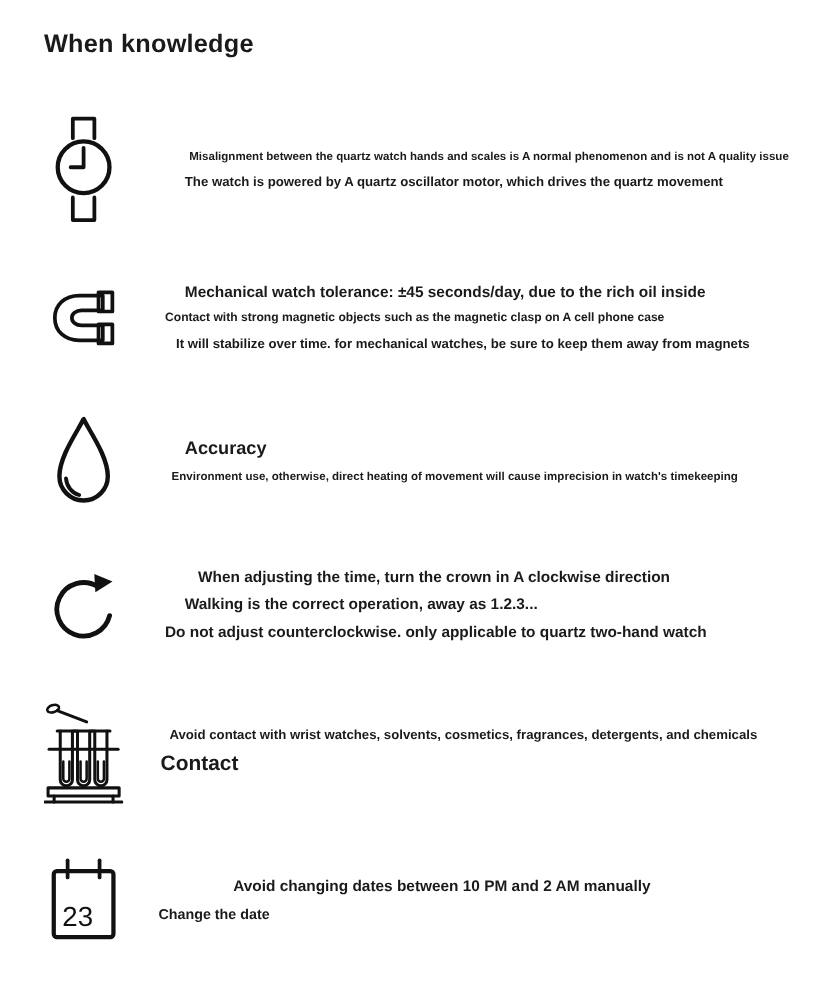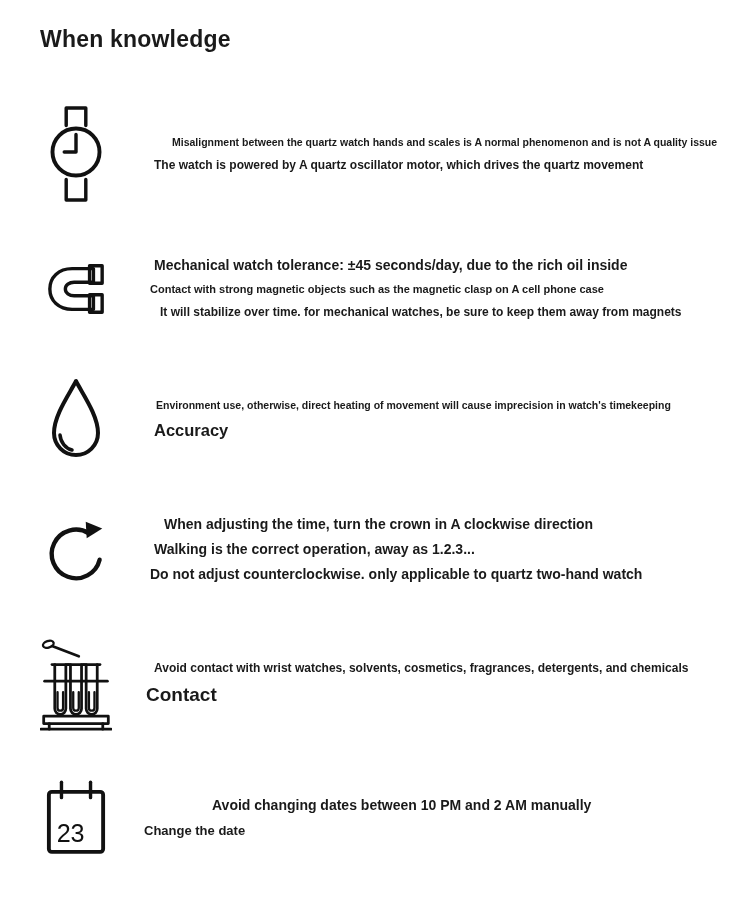--- a/index.html
+++ b/index.html
@@ -14,23 +14,23 @@
   .icon-box{flex:0 0 72px;width:72px;display:flex;justify-content:center;align-items:center;}
   .text-col{margin-left:32px;flex:1;min-width:0;}
   .ln{font-weight:bold;white-space:nowrap;}
   .xs{font-size:10.5px;line-height:22px;}
   .sm{font-size:11px;line-height:22px;}
   .md{font-size:12px;line-height:24px;}
   .lg{font-size:14px;line-height:25px;}
   .lg2{font-size:13px;line-height:25px;}
   .h1{font-size:16.5px;line-height:28px;}
   .h2{font-size:19px;line-height:30px;}
-  .i0{margin-left:0}.i2{margin-left:2px}.i6{margin-left:6px}.i8{margin-left:10px}
+  .i0{margin-left:0}.i2{margin-left:2px}.i6{margin-left:6px}.i8{margin-left:24px}
   .i10{margin-left:10px}.i12{margin-left:12px}.i16{margin-left:16px}
-  .i28{margin-left:28px}.i44{margin-left:20px}.i68{margin-left:68px}
+  .i28{margin-left:28px}.i44{margin-left:36px}.i68{margin-left:68px}
   .s1{margin-top:52px}.s2{margin-top:50px}.s3{margin-top:50px}
   .s4{margin-top:48px}.s5{margin-top:45px}.s6{margin-top:45px}
   svg{display:block;}
   .stroke{fill:none;stroke:#111;stroke-linecap:round;stroke-linejoin:round;}
   .cal-num{font-family:"Liberation Sans","DejaVu Sans",sans-serif;font-size:26px;fill:#111;}
 </style>
 </head>
 <body>
 
 <div class="page">
@@ -68,22 +68,22 @@
   </div>
 
   <div class="section s3">
     <div class="icon-box">
       <svg width="58" height="90" viewBox="0 0 58 84">
         <path class="stroke" stroke-width="4" d="M29 4 C23 16 7 38 7 56 A22 22 0 0 0 51 56 C51 38 35 16 29 4 Z"></path>
         <path class="stroke" stroke-width="3.5" d="M13 58 A16 17 0 0 0 25 73"></path>
       </svg>
     </div>
     <div class="text-col">
+      <div class="ln h1 i8">Accuracy</div>
       <div class="ln xs i12">Environment use, otherwise, direct heating of movement will cause imprecision in watch's timekeeping</div>
-      <div class="ln h1 i8">Accuracy</div>
     </div>
   </div>
 
   <div class="section s4">
     <div class="icon-box">
       <svg width="70" height="70" viewBox="0 0 72 72">
         <path class="stroke" stroke-width="4.5" d="M60.3 46 A25 25 0 1 1 49.2 18.8"></path>
         <path d="M46 7 L63 14 L47 24 Z" fill="#111" stroke="none"></path>
       </svg>
     </div>

